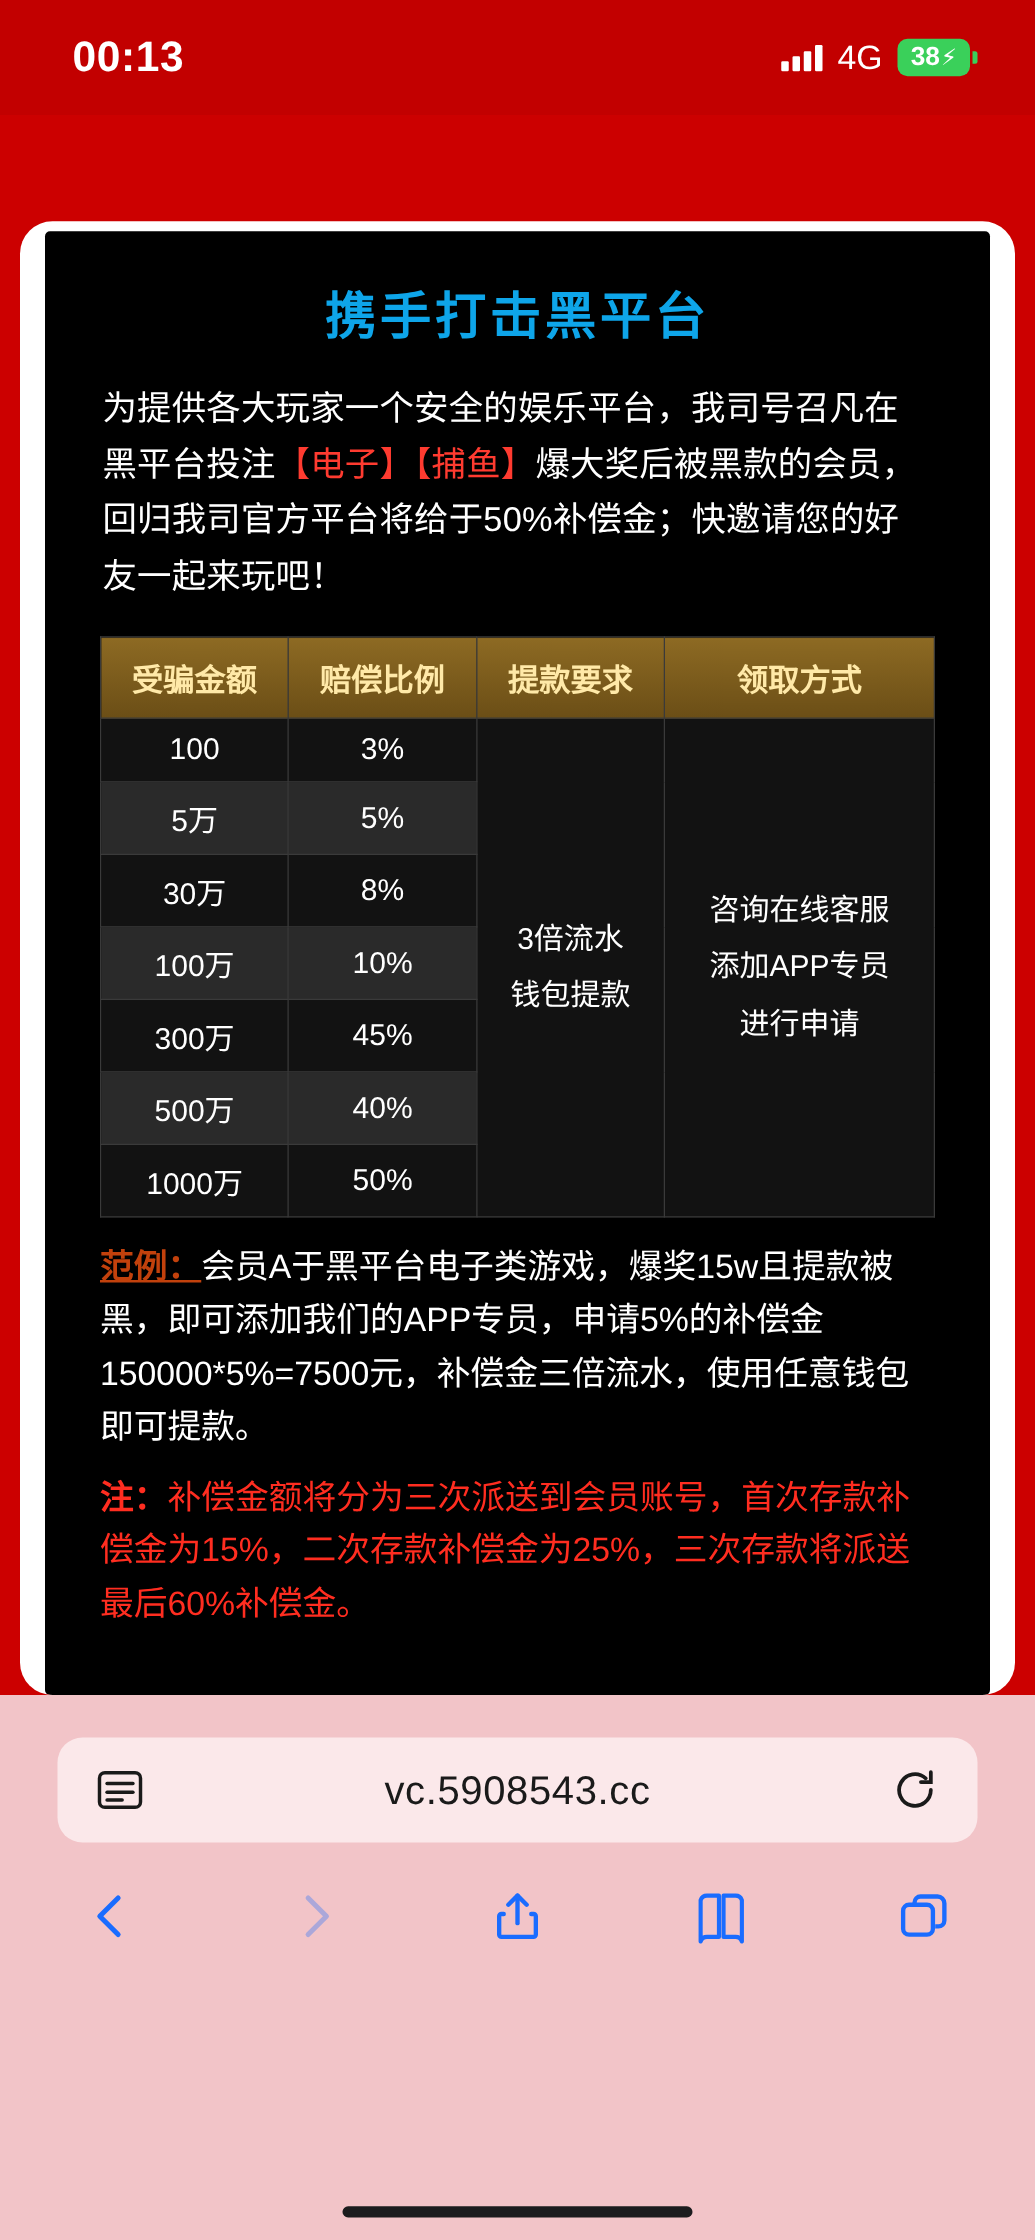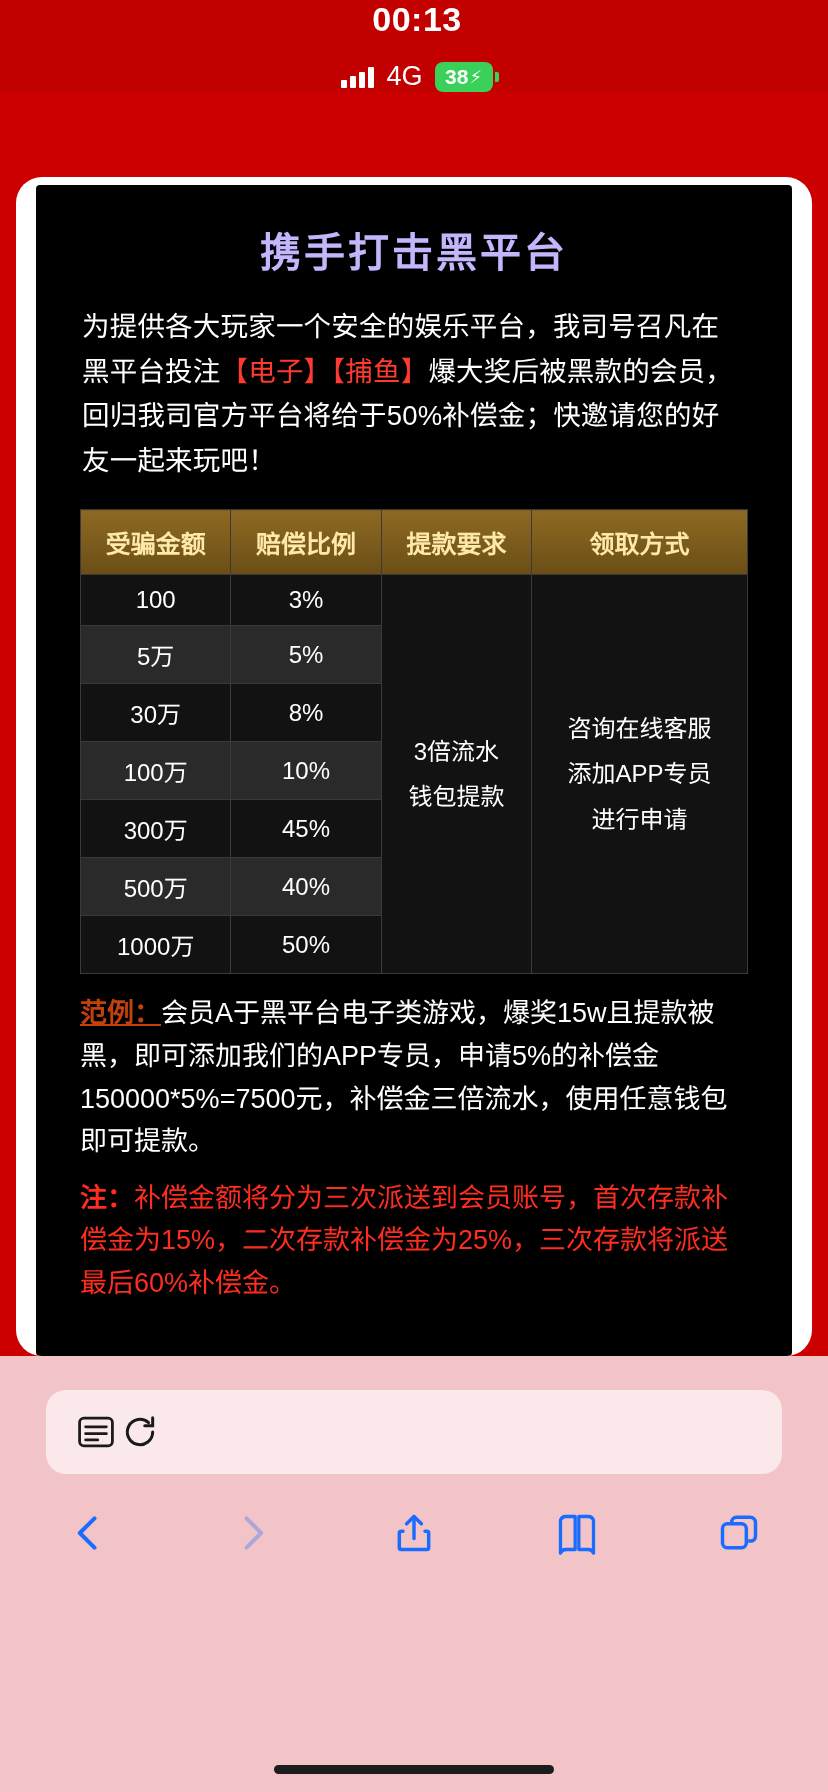--- a/index.html
+++ b/index.html
@@ -8,21 +8,21 @@
     font-family: "Liberation Sans", "DejaVu Sans", sans-serif;
     background: #f2c4c8;
     overflow: hidden;
   }
   .phone { position: relative; width: 828px; height: 1792px; background: #c00; }
 
   
   .statusbar {
     height: 92px; background: #c20000; color: #fff;
     display: flex; align-items: center; justify-content: space-between;
-    padding: 0 52px 0 58px; position: relative; flex-direction: column;
+    padding: 0 52px 0 58px; position: relative;
   }
   .clock { font-size: 34px; font-weight: 600; letter-spacing: 0.5px; }
   .status-right { display: flex; align-items: center; gap: 12px; }
   .signal { display: flex; align-items: flex-end; gap: 3px; height: 22px; }
   .signal i { display: block; width: 6px; background: #fff; border-radius: 1px; }
   .signal i:nth-child(1) { height: 8px; }
   .signal i:nth-child(2) { height: 12px; }
   .signal i:nth-child(3) { height: 16px; }
   .signal i:nth-child(4) { height: 21px; }
   .net { font-size: 27px; font-weight: 500; }
@@ -63,21 +63,21 @@
   }
   .page {
     position: absolute; inset: 0; background: #000;
     margin: 8px 20px 0 20px; border-radius: 4px;
     overflow: hidden; color: #fff;
     padding: 18px 0 0 0;
   }
 
   .main-title {
     text-align: center; font-size: 41px; font-weight: 700;
-    color: #c4b5fd; letter-spacing: 3px; margin: 16px 0 26px;
+    color: #0ea5e9; letter-spacing: 3px; margin: 16px 0 26px;
     text-shadow: 0 2px 3px #000;
   }
 
   .section-banner {
     margin: 0 auto 26px; width: 290px; height: 62px;
     background: linear-gradient(180deg,#e03a1f 0%, #9c0b06 100%);
     border: 3px solid #f0c96a; border-radius: 8px;
     display: flex; align-items: center; justify-content: center;
     box-shadow: 0 0 0 2px #000 inset;
   }
@@ -252,20 +252,21 @@
   <div class="browser">
     <div class="urlbar">
       <div class="reader-icon">
         <svg viewBox="0 0 24 22" fill="none" stroke="#1a1a1a" stroke-width="1.6" stroke-linecap="round">
           <rect x="2.5" y="3" width="19" height="16" rx="2.5"></rect>
           <line x1="6" y1="8" x2="18" y2="8"></line>
           <line x1="6" y1="12" x2="18" y2="12"></line>
           <line x1="6" y1="15.6" x2="13" y2="15.6"></line>
         </svg>
       </div>
+      <div class="url-text">vc.5908543.cc</div>
       <div class="reload-icon">
         <svg viewBox="0 0 24 24" fill="none" stroke="#1a1a1a" stroke-width="1.9" stroke-linecap="round">
           <path d="M20 12a8 8 0 1 1-2.6-5.9"></path>
           <polyline points="20 3 20 8 15 8"></polyline>
         </svg>
       </div>
     </div>
 
     <div class="toolbar">
       <div class="tb-btn">

